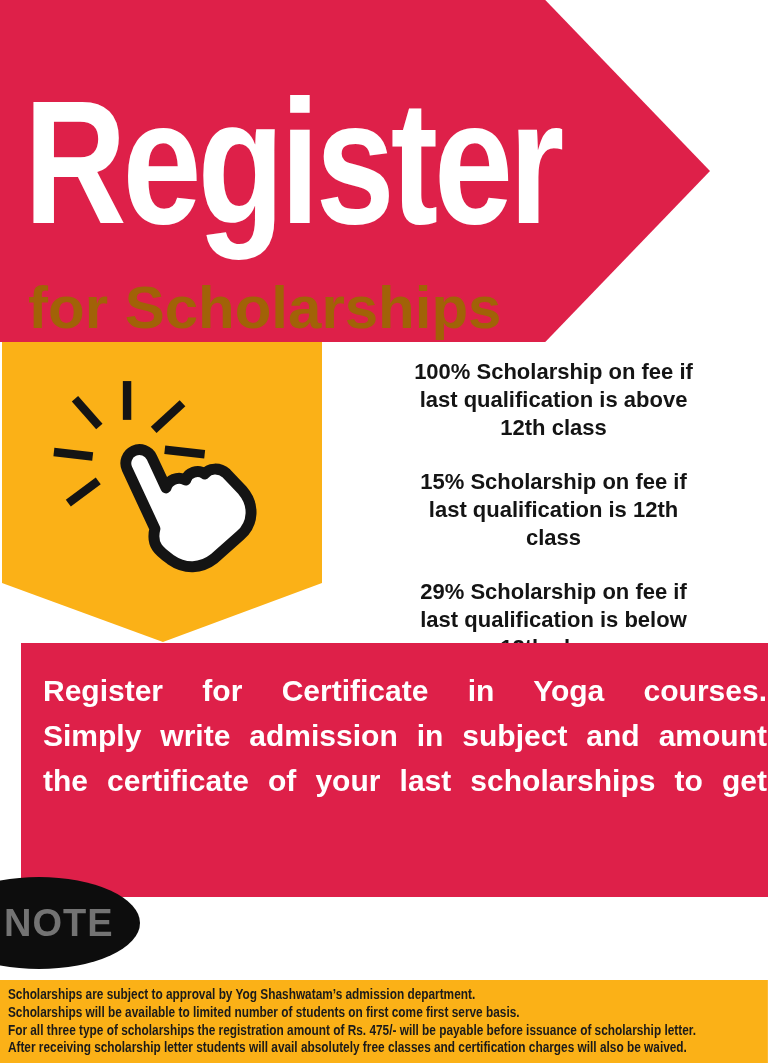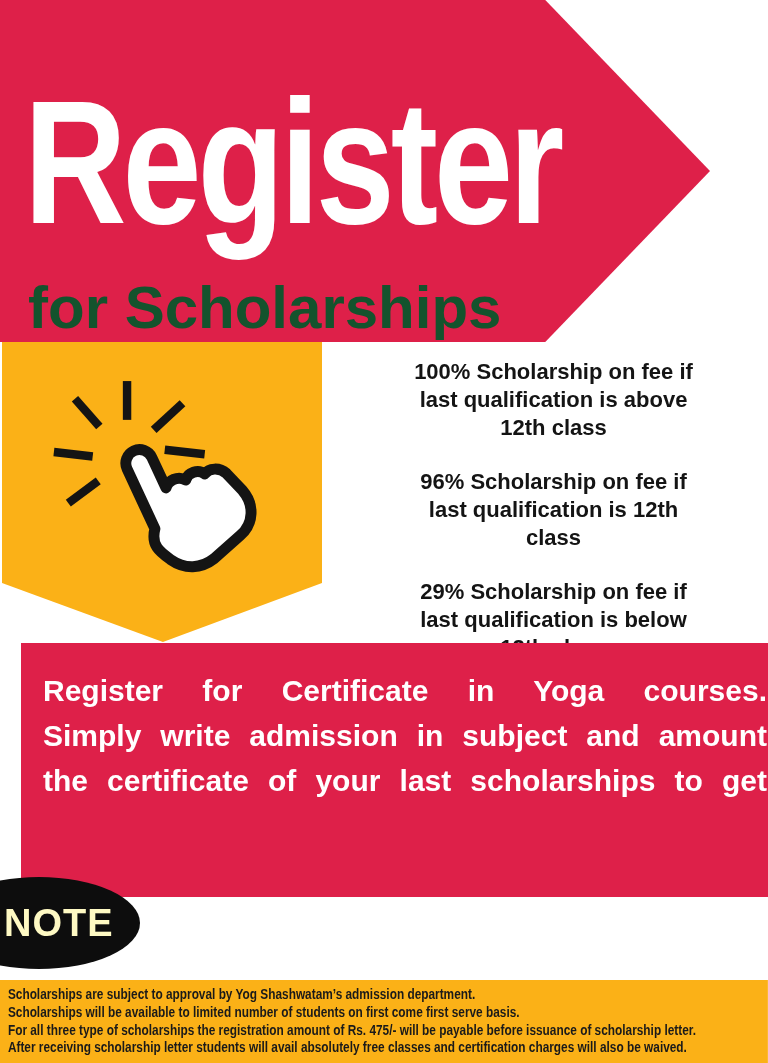--- a/index.html
+++ b/index.html
@@ -4,21 +4,21 @@
 <style>
   html,body{margin:0;padding:0;}
   body{font-family:"Liberation Sans","DejaVu Sans",sans-serif;background:#ffffff;}
   .poster{position:relative;width:768px;height:1063px;background:#ffffff;overflow:hidden;}
 
   
   .hero{position:absolute;left:0;top:0;width:710px;height:342px;background:#DE2049;
         clip-path:polygon(0 0,76.8% 0,100% 50%,76.8% 100%,0 100%);}
   .hero-title{position:absolute;left:24px;top:74px;color:#ffffff;font-size:142px;font-weight:bold;
         line-height:1;letter-spacing:-4px;transform:scaleY(1.24);transform-origin:0 0;white-space:nowrap;}
-  .hero-subtitle{position:absolute;left:28px;top:278px;color:#14532d;font-size:60px;font-weight:bold;
+  .hero-subtitle{position:absolute;left:28px;top:278px;color:#a16207;font-size:60px;font-weight:bold;
         line-height:1;white-space:nowrap;}
 
   
   .pennant{position:absolute;left:2px;top:342px;width:320px;height:300px;background:#FBB117;
         clip-path:polygon(0 0,100% 0,100% 80.3%,50.3% 100%,0 80.3%);}
   .click-icon{position:absolute;left:46px;top:360px;width:222px;height:255px;}
 
   
   .benefits{position:absolute;left:384px;top:358px;width:322px;}
   .benefit{margin:0 0 26px 17px;font-size:22px;font-weight:bold;color:#141414;line-height:28px;
@@ -27,21 +27,21 @@
   
   .band{position:absolute;left:0;top:643px;width:768px;height:254px;background:#DE2049;
         box-sizing:border-box;padding:25px 22px 0 22px;margin-left:21px;}
   .band-line{font-size:30px;font-weight:bold;color:#ffffff;line-height:45px;}
   .band-line.just{text-align:justify;text-align-last:justify;}
 
   
   .note-badge{position:absolute;left:-62px;top:877px;width:202px;height:92px;background:#0d0d0d;
         border-radius:50%;}
   .note-label{position:absolute;left:66px;top:0;width:136px;height:92px;line-height:92px;
-        color:#fef9c3;font-size:38px;font-weight:bold;letter-spacing:1px;}
+        color:#737373;font-size:38px;font-weight:bold;letter-spacing:1px;}
 
   
   .terms{position:absolute;left:0;top:980px;width:972px;height:83px;background:#FBB117;
         box-sizing:border-box;padding:5px 0 0 10px;transform:scaleX(0.79);transform-origin:0 0;}
   .term-line{font-size:15px;font-weight:bold;color:#1a1a1a;line-height:17.8px;white-space:nowrap;}
 </style>
 </head>
 <body>
 
 <div class="poster">
@@ -68,21 +68,21 @@
              C74.5,81 71,88 64,90
              L50.5,94
              C44,95.5 38,93 34.5,87
              C32,82.5 29.5,78.5 34,73 Z" fill="#ffffff" stroke="#141414" stroke-width="4.4" stroke-linejoin="round"></path>
   </svg>
 
   <div class="benefits">
     <p class="benefit">100% Scholarship on fee if
 last qualification is  above
 12th class</p>
-    <p class="benefit">96% Scholarship on fee if
+    <p class="benefit">15% Scholarship on fee if
 last qualification is 12th class</p>
     <p class="benefit">29% Scholarship on fee if
 last qualification is below
 12th class</p>
   </div>
 
   <div class="band">
     <div class="band-line just">Register for Certificate in Yoga courses.</div>
     <div class="band-line just">Simply write admission in subject and amount</div>
     <div class="band-line just">the certificate of your last scholarships to get</div>

